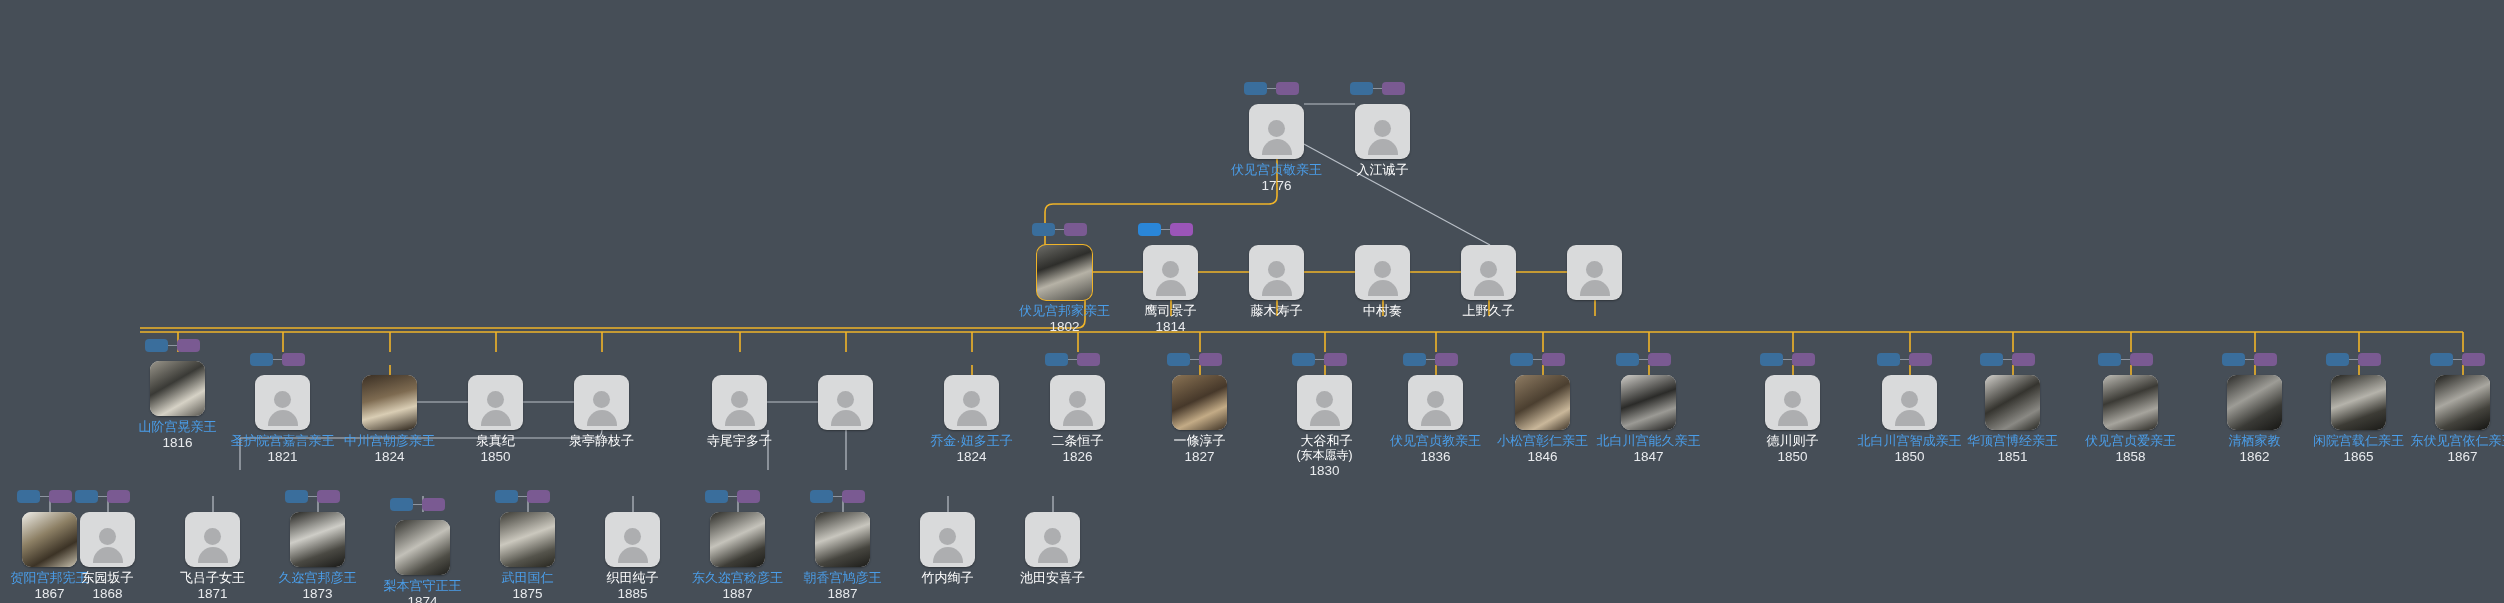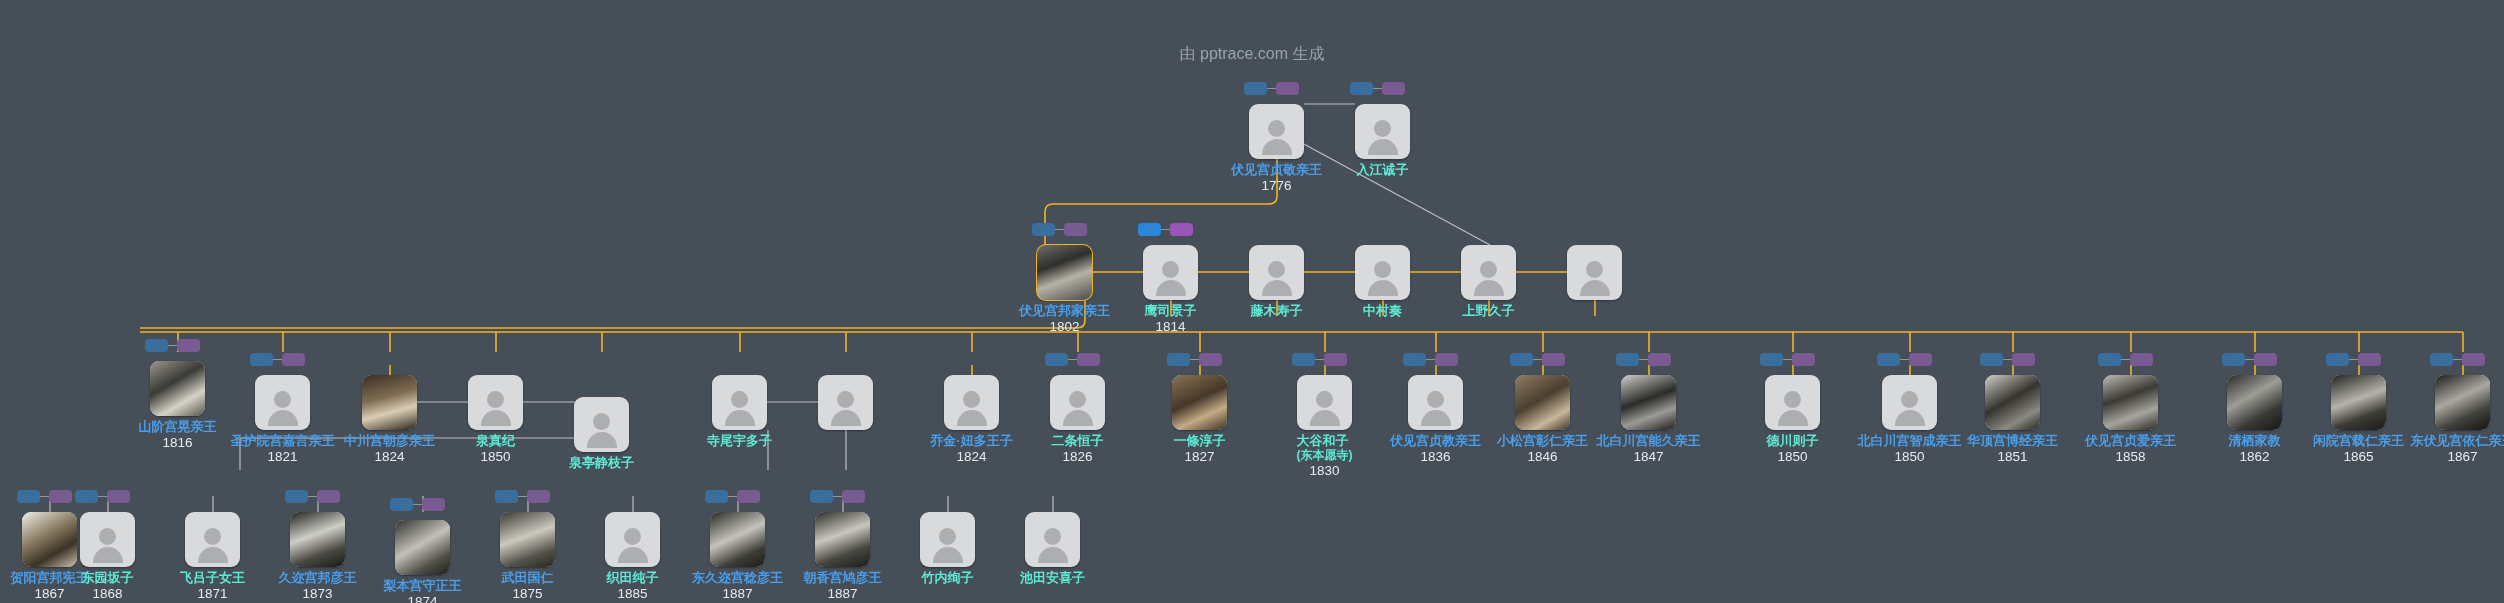--- a/index.html
+++ b/index.html
@@ -36,46 +36,45 @@
   .card.hl { outline:2.5px solid #f0b429; outline-offset:-1px; border-radius:9px; }
   
   .av-head { position:absolute; left:50%; top:16px; width:17px; height:17px;
              margin-left:-8.5px; border-radius:50%; background:#adaeb0; }
   .av-body { position:absolute; left:50%; top:35px; width:30px; height:16px;
              margin-left:-15px; border-radius:15px 15px 0 0; background:#adaeb0; }
   
   .photo { position:absolute; inset:0; }
   .name {
     position:absolute; top:58px; left:50%; transform:translateX(-50%);
-    white-space:nowrap; font-size:13px; font-weight:700; line-height:15px;
-    text-align:left;
+    white-space:nowrap; font-size:13px; font-weight:400; line-height:15px;
+    text-align:right;
   }
   .name.m { color:#4a9eea; }
-  .name.f { color:#5eead4; }
+  .name.f { color:#ffffff; }
   .sub2 { display:block; font-size:12px; }
   .year {
     position:absolute; left:50%; transform:translateX(-50%);
     white-space:nowrap; font-size:13.5px; color:#e9ebee; font-weight:500;
   }
 
   
   .badges { position:absolute; display:flex; align-items:center; gap:0; }
   .badge { width:23px; height:13px; border-radius:4px; }
   .badge.blue { background:#2a86d8; }
   .badge.blue.dim { background:#3a6e9c; }
   .badge.purple { background:#9b55b8; }
   .badge.purple.dim { background:#7a5a92; }
   .bconn { width:9px; height:1.5px; background:#8d95a0; }
 </style>
 </head>
 <body>
 
 <div id="stage">
 
-  <div class="subtitle">由 pptrace.com 生成</div>
 
   <svg class="links" viewBox="0 0 2504 603">
     <g fill="none" stroke="#f0b429" stroke-width="1.6">
 
       <path d="M1277 132 L1277 152"></path>
       <path d="M1277 152 L1277 196 Q1277 204 1269 204 L1053 204 Q1045 204 1045 212 L1045 245"></path>
 
       <path d="M1065 272 L1567 272"></path>
 
       <path d="M1085 272 L1085 320 Q1085 328 1077 328 L140 328"></path>
@@ -222,21 +221,21 @@
         <div class="year" style="top: 74px;">1824</div>
       </div>
       <div class="node" style="left: 468px; top: 375px;">
         <div class="card">
           <div class="av-head"></div>
           <div class="av-body"></div>
         </div>
         <div class="name f">泉真纪</div>
         <div class="year" style="top: 74px;">1850</div>
       </div>
-      <div class="node" style="left: 574px; top: 397px;">
+      <div class="node" style="left: 574px; top: 375px;">
         <div class="card">
           <div class="av-head"></div>
           <div class="av-body"></div>
         </div>
         <div class="name f">泉亭静枝子</div>
       </div>
       <div class="node" style="left: 712px; top: 375px;">
         <div class="card">
           <div class="av-head"></div>
           <div class="av-body"></div>

